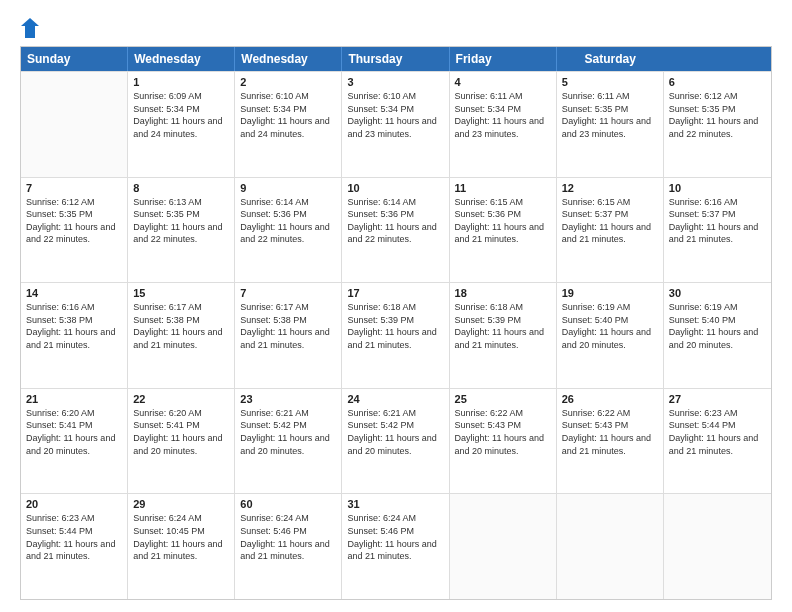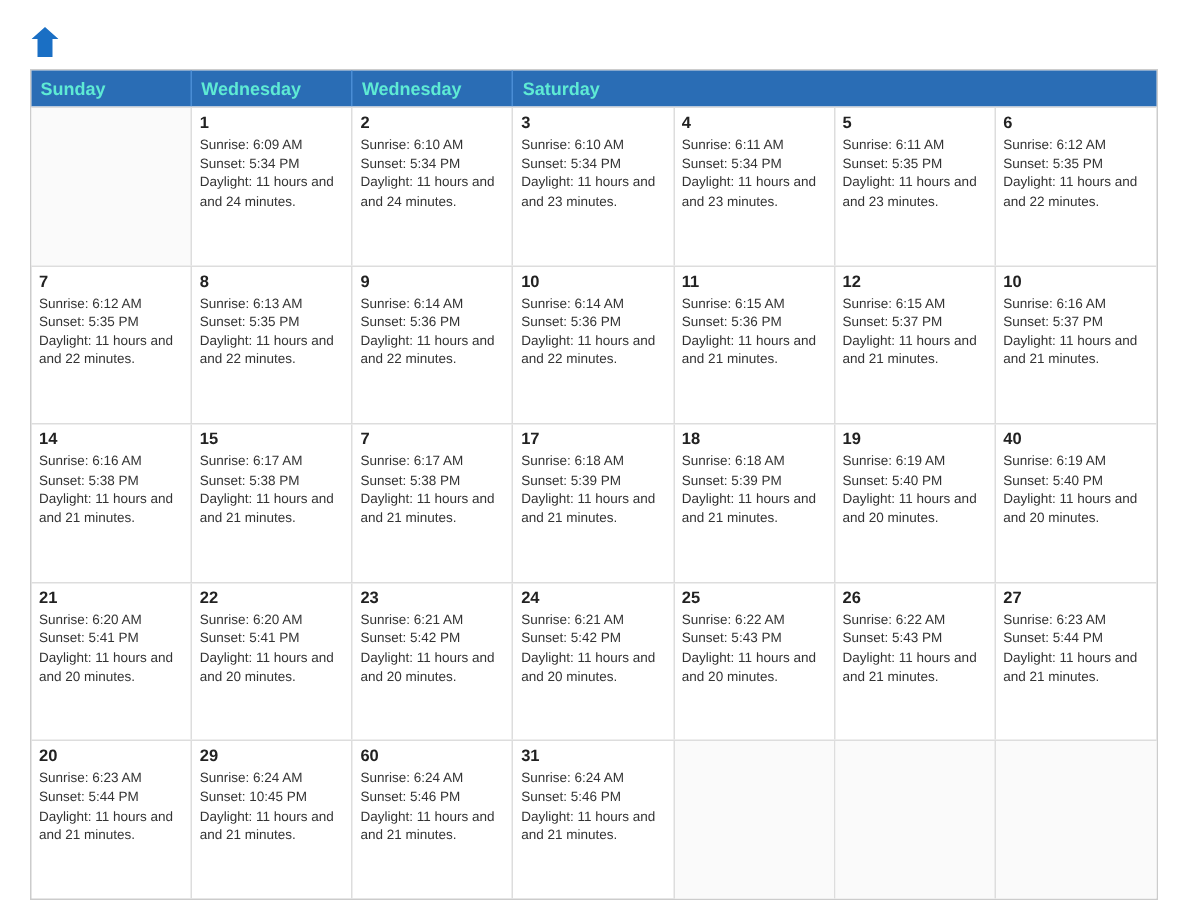--- a/index.html
+++ b/index.html
@@ -53,27 +53,27 @@
       display: flex;
       flex-direction: column;
       border: 1px solid #ccc;
     }
     .cal-header {
       display: grid;
       grid-template-columns: repeat(7, 1fr);
       background: #2a6db5;
     }
     .cal-header-cell {
-      color: #5eead4;
+      color: #ffffff;
       font-size: 12px;
       font-weight: bold;
       padding: 5px 6px;
       border-right: 1px solid #4a8dd5;
     }
-    .cal-header-cell:last-child { border-right: none; }
+    .cal-header-cell:last-child { border-right: none; text-align: center; }
     .cal-body {
       flex: 1;
       display: flex;
       flex-direction: column;
     }
     .cal-row {
       display: grid;
       grid-template-columns: repeat(7, 1fr);
       flex: 1;
       border-top: 1px solid #ddd;
@@ -122,20 +122,22 @@
       <div class="month-title"></div>
       <div class="location"></div>
     </div>
   </div>
 
   <div class="calendar">
     <div class="cal-header" id="cal-header">
         <div class="cal-header-cell">Sunday</div>
         <div class="cal-header-cell">Wednesday</div>
         <div class="cal-header-cell">Wednesday</div>
+        <div class="cal-header-cell">Thursday</div>
+        <div class="cal-header-cell">Friday</div>
         <div class="cal-header-cell">Saturday</div>
       </div>
     <div class="cal-body" id="cal-body">
         <div class="cal-row">
           <div class="cal-cell empty"></div>
           <div class="cal-cell">
         <span class="day-num">1</span>
         <span class="cell-line">Sunrise: 6:09 AM</span>
         <span class="cell-line">Sunset: 5:34 PM</span>
         <span class="cell-line">Daylight: 11 hours and and 24 minutes.</span>
@@ -246,21 +248,21 @@
         <span class="cell-line">Sunset: 5:39 PM</span>
         <span class="cell-line">Daylight: 11 hours and and 21 minutes.</span>
       </div>
           <div class="cal-cell">
         <span class="day-num">19</span>
         <span class="cell-line">Sunrise: 6:19 AM</span>
         <span class="cell-line">Sunset: 5:40 PM</span>
         <span class="cell-line">Daylight: 11 hours and and 20 minutes.</span>
       </div>
           <div class="cal-cell">
-        <span class="day-num">40</span>
+        <span class="day-num">30</span>
         <span class="cell-line">Sunrise: 6:19 AM</span>
         <span class="cell-line">Sunset: 5:40 PM</span>
         <span class="cell-line">Daylight: 11 hours and and 20 minutes.</span>
       </div>
         </div>
         <div class="cal-row">
           <div class="cal-cell">
         <span class="day-num">21</span>
         <span class="cell-line">Sunrise: 6:20 AM</span>
         <span class="cell-line">Sunset: 5:41 PM</span>

